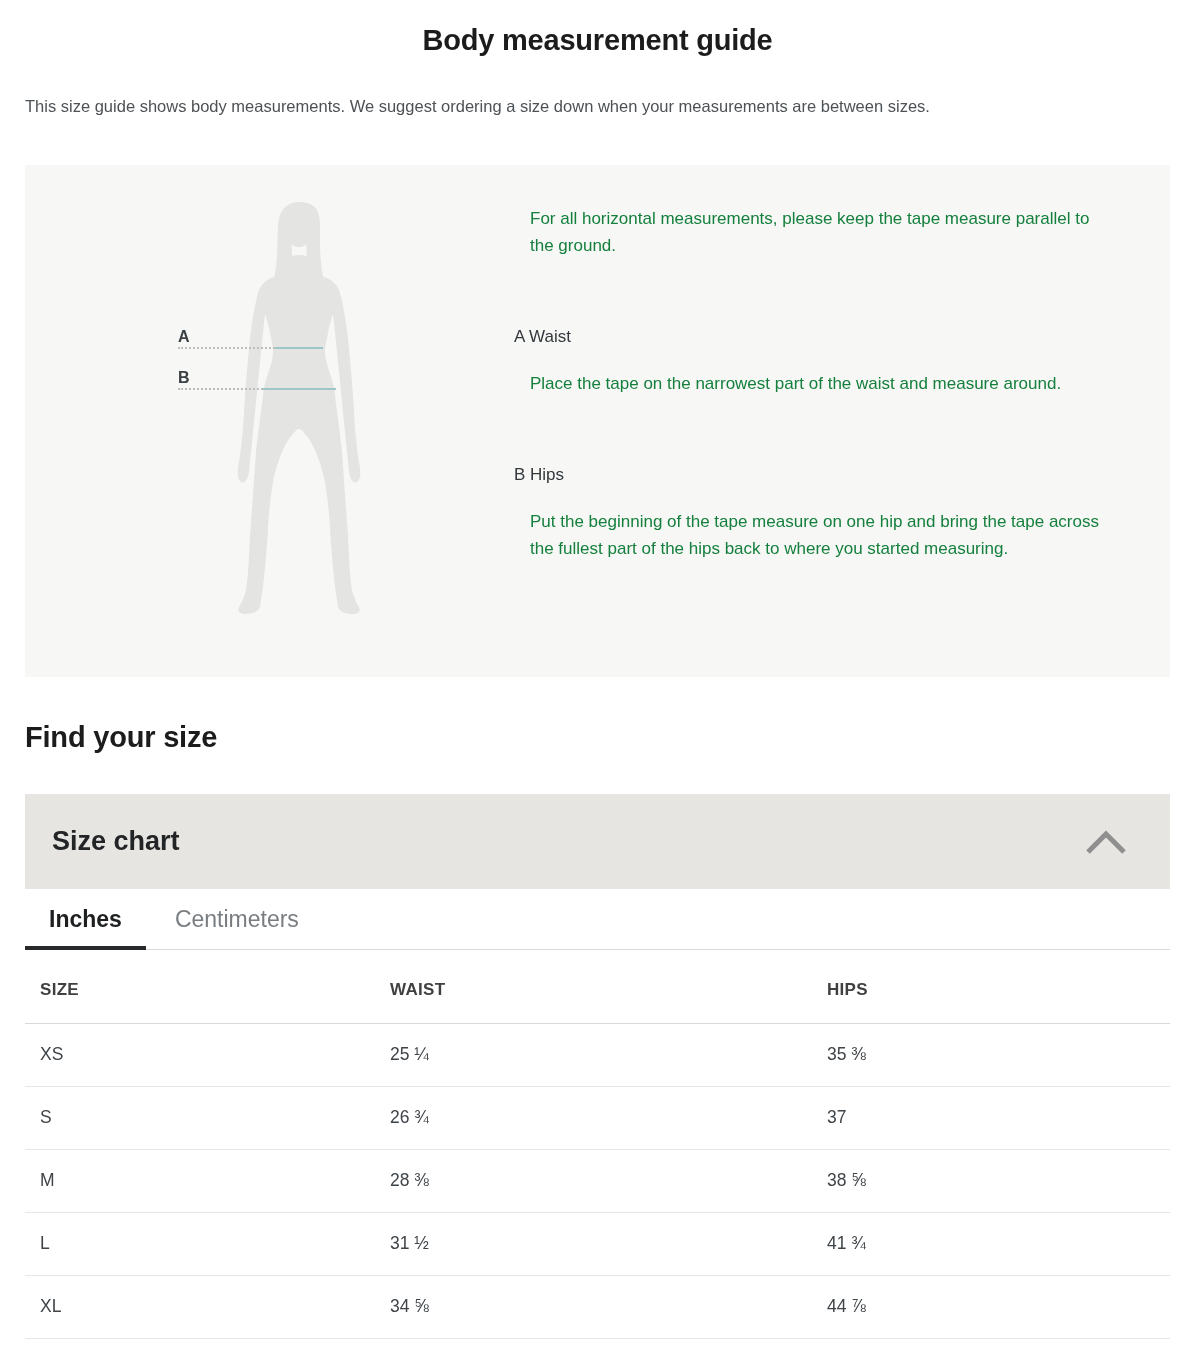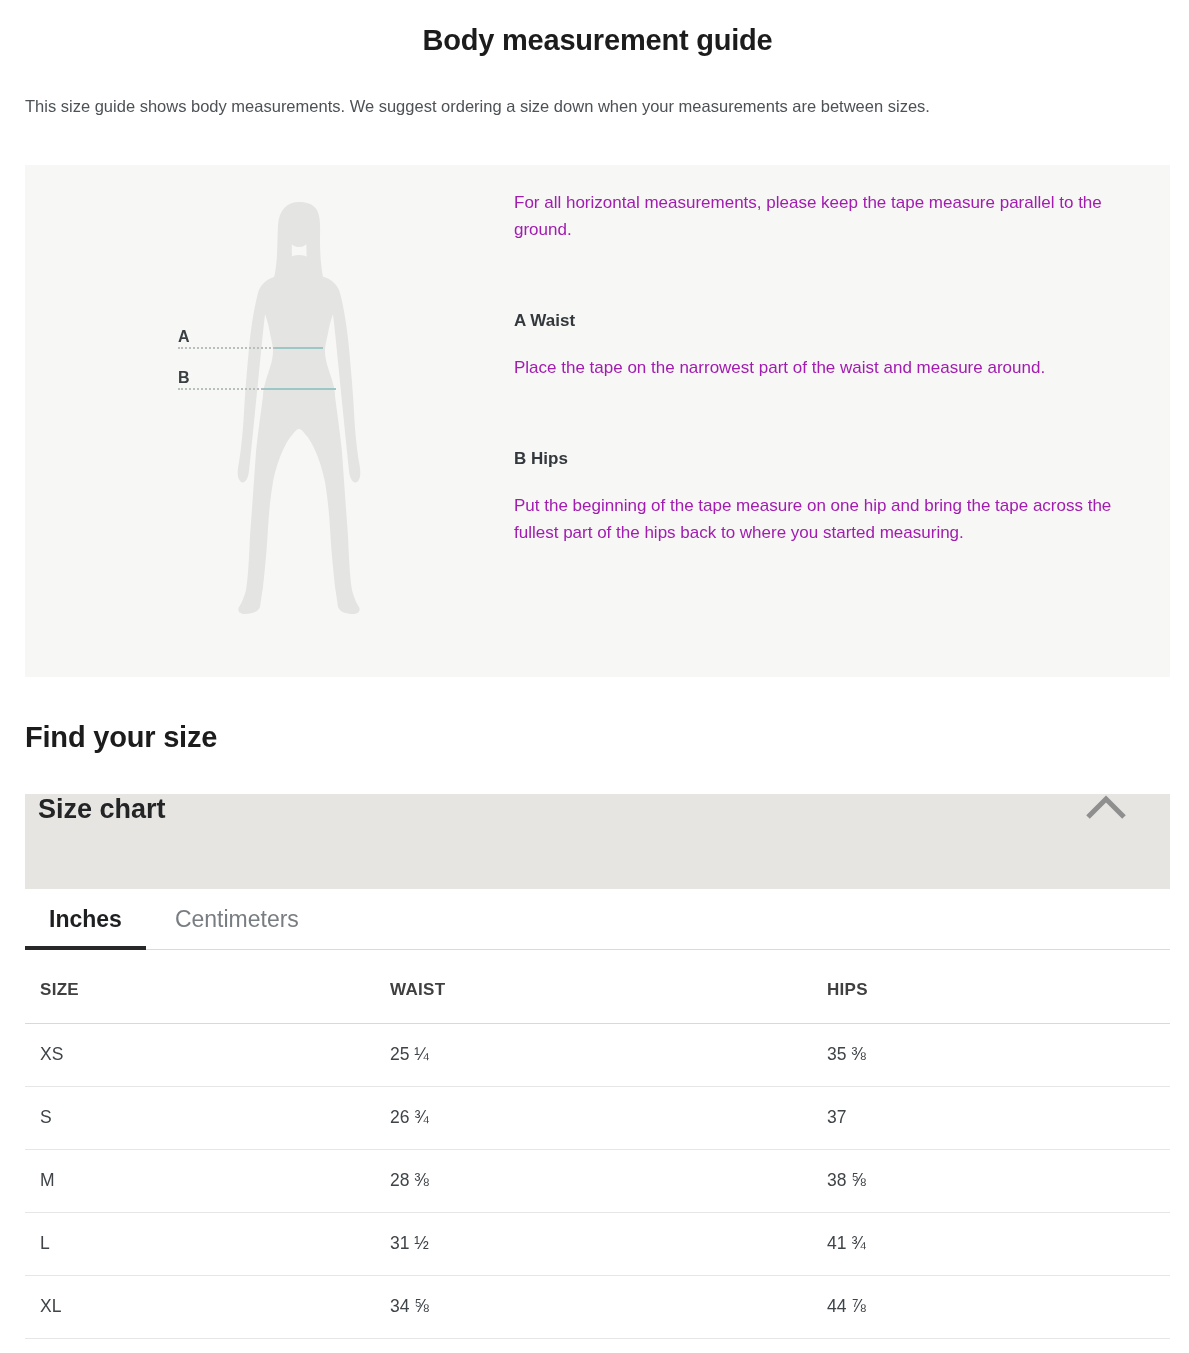--- a/index.html
+++ b/index.html
@@ -50,51 +50,51 @@
   .seg-dotted { border-top: 2px dotted #b9bfbf; height: 0; }
   .seg-teal   { height: 2px; background: #9cc7c6; }
 
   .instructions {
     position: absolute;
     left: 489px;
     top: 24px;
     right: 48px;
   }
   .instructions p {
-    margin: 0;
+    margin: 16px;
     font-size: 17px;
     line-height: 27px;
-    color: #a21caf;
+    color: #15803d;
   }
   .instructions h3 {
     margin: 67px 0 0;
     font-size: 17px;
     line-height: 22px;
-    font-weight: 700;
+    font-weight: 400;
     color: #33383c;
   }
   .instructions h3 + p { margin-top: 22px; }
 
   
   h2.find-size-title {
     margin: 44px 0 0;
     font-size: 29px;
     font-weight: 700;
     color: #1c1c1c;
     letter-spacing: -0.2px;
   }
 
   .size-chart-bar {
     margin-top: 40px;
     height: 95px;
     background: #e6e5e2;
     display: flex;
-    align-items: flex-start;
+    align-items: center;
     justify-content: space-between;
-    padding: 0 42px 0 13px;
+    padding: 0 42px 0 27px;
     cursor: pointer;
   }
   .size-chart-bar .bar-title {
     font-size: 27px;
     font-weight: 700;
     color: #222426;
   }
   .chevron-icon { display: block; }
 
   

